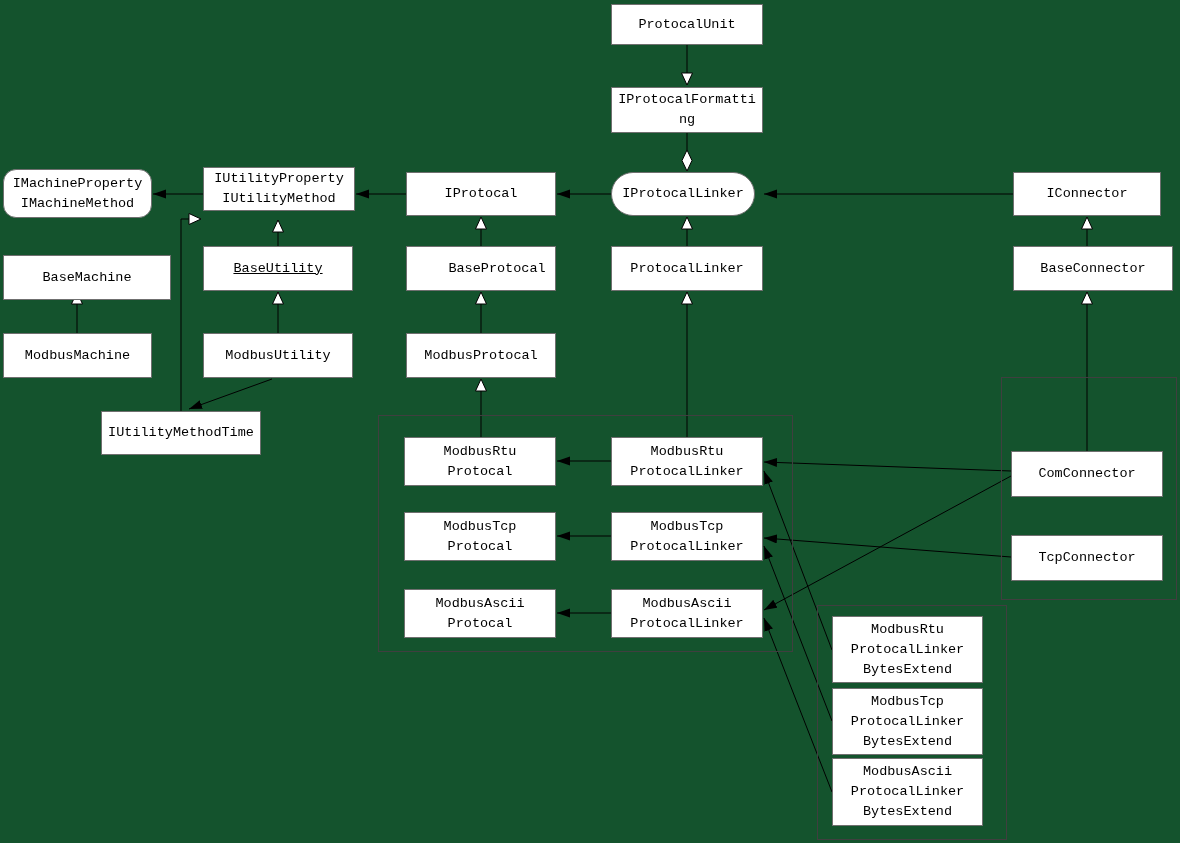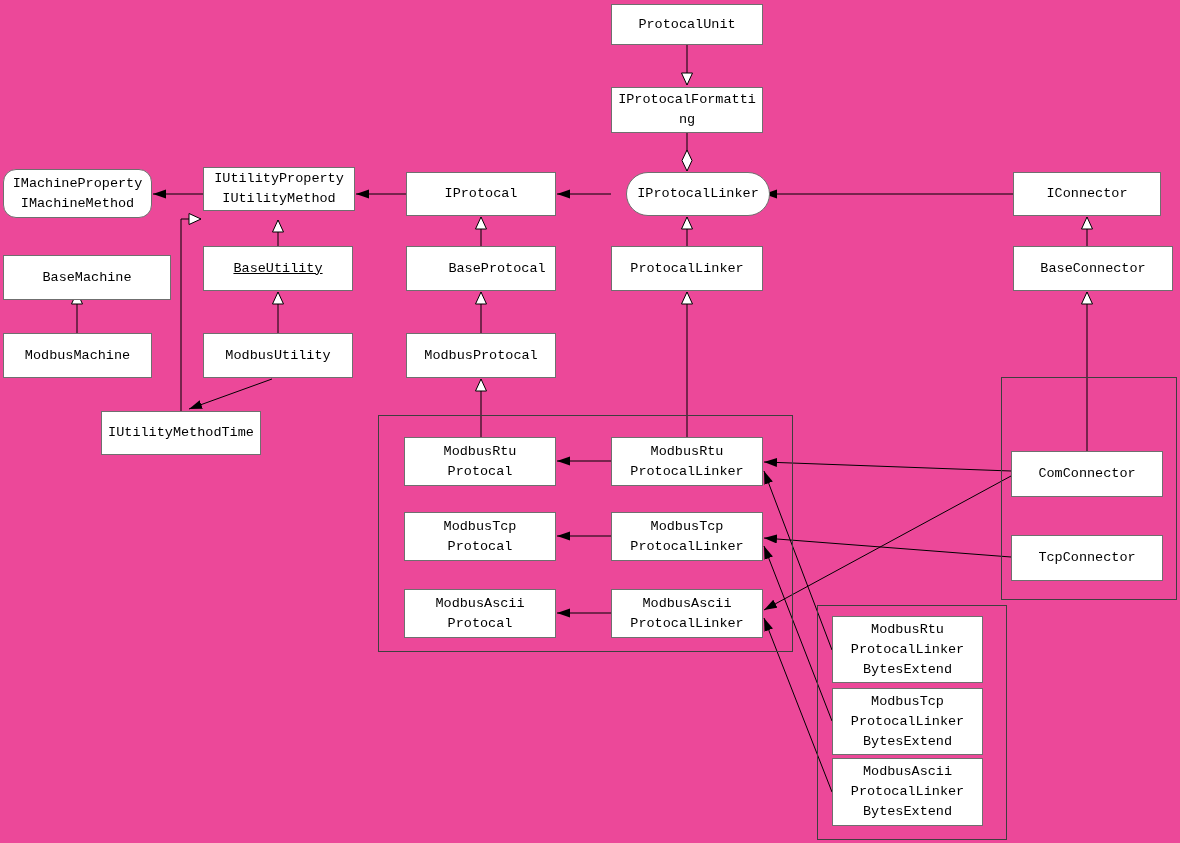--- a/index.html
+++ b/index.html
@@ -1,17 +1,17 @@
 <!DOCTYPE html>
 <html><head>
 <meta charset="utf-8">
 <style>
   html,body { margin:0; padding:0; background:#ffffff; }
   #stage {
-    position:relative; width:1180px; height:843px; background:#ec4899;
+    position:relative; width:1180px; height:843px; background:#14532d;
     font-family:"Liberation Mono","DejaVu Sans Mono",monospace;
     color:#000; overflow:hidden;
   }
   .group-box {
     position:absolute; box-sizing:border-box;
     border:1px solid #3f3f3f; background:transparent;
   }
   .class-box {
     position:absolute; box-sizing:border-box;
     background:#ffffff; border:1px solid #6f6f6f;
@@ -71,21 +71,21 @@
 <div class="group-box" style="left: 378px; top: 415px; width: 415px; height: 237px;"></div>
     <div class="group-box" style="left: 1001px; top: 377px; width: 176px; height: 223px;"></div>
     <div class="group-box" style="left: 817px; top: 605px; width: 190px; height: 235px;"></div>
     <div class="class-box" style="left: 611px; top: 4px; width: 152px; height: 41px;">
       <span>ProtocalUnit</span>
     </div>
     <div class="class-box" style="left: 611px; top: 87px; width: 152px; height: 46px;">
       <span>IProtocalFormatti</span>
       <span>ng</span>
     </div>
-    <div class="class-box" style="left: 626px; top: 172px; width: 144px; height: 44px; border-radius: 22px;">
+    <div class="class-box" style="left: 611px; top: 172px; width: 144px; height: 44px; border-radius: 22px;">
       <span>IProtocalLinker</span>
     </div>
     <div class="class-box" style="left: 406px; top: 172px; width: 150px; height: 44px;">
       <span>IProtocal</span>
     </div>
     <div class="class-box" style="left: 203px; top: 167px; width: 152px; height: 44px;">
       <span>IUtilityProperty</span>
       <span>IUtilityMethod</span>
     </div>
     <div class="class-box" style="left: 3px; top: 169px; width: 149px; height: 49px; border-radius: 13px;">

